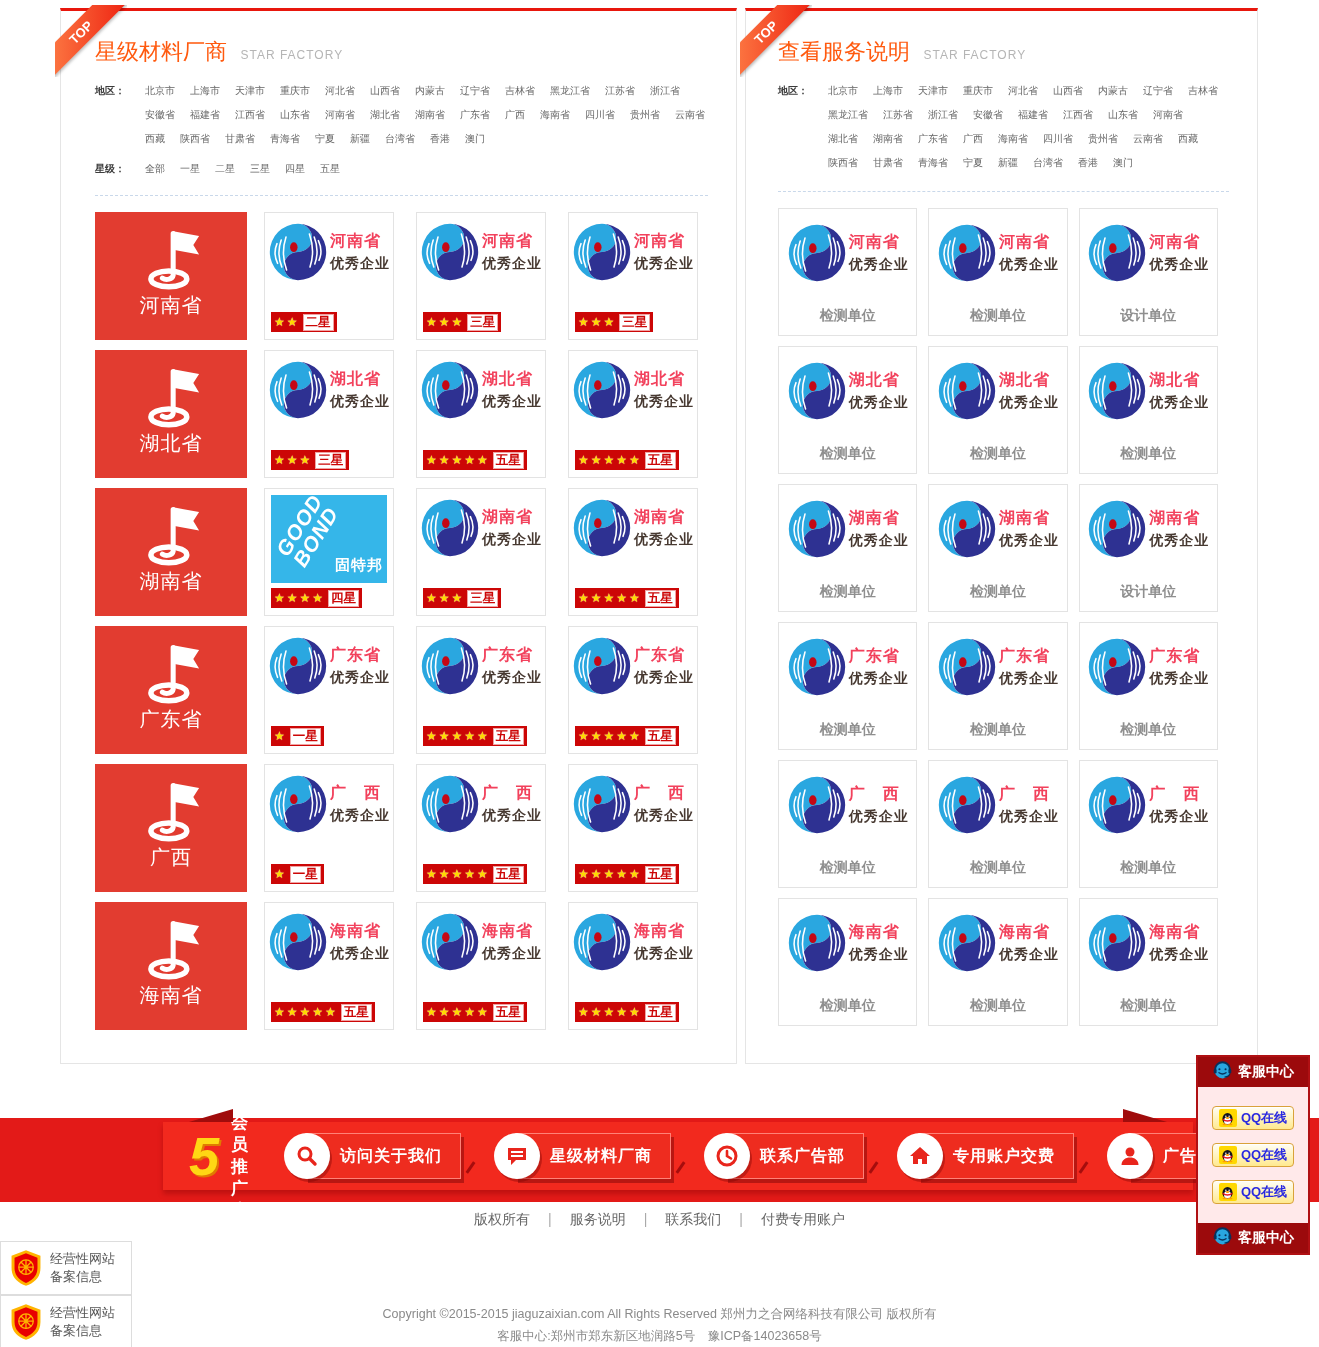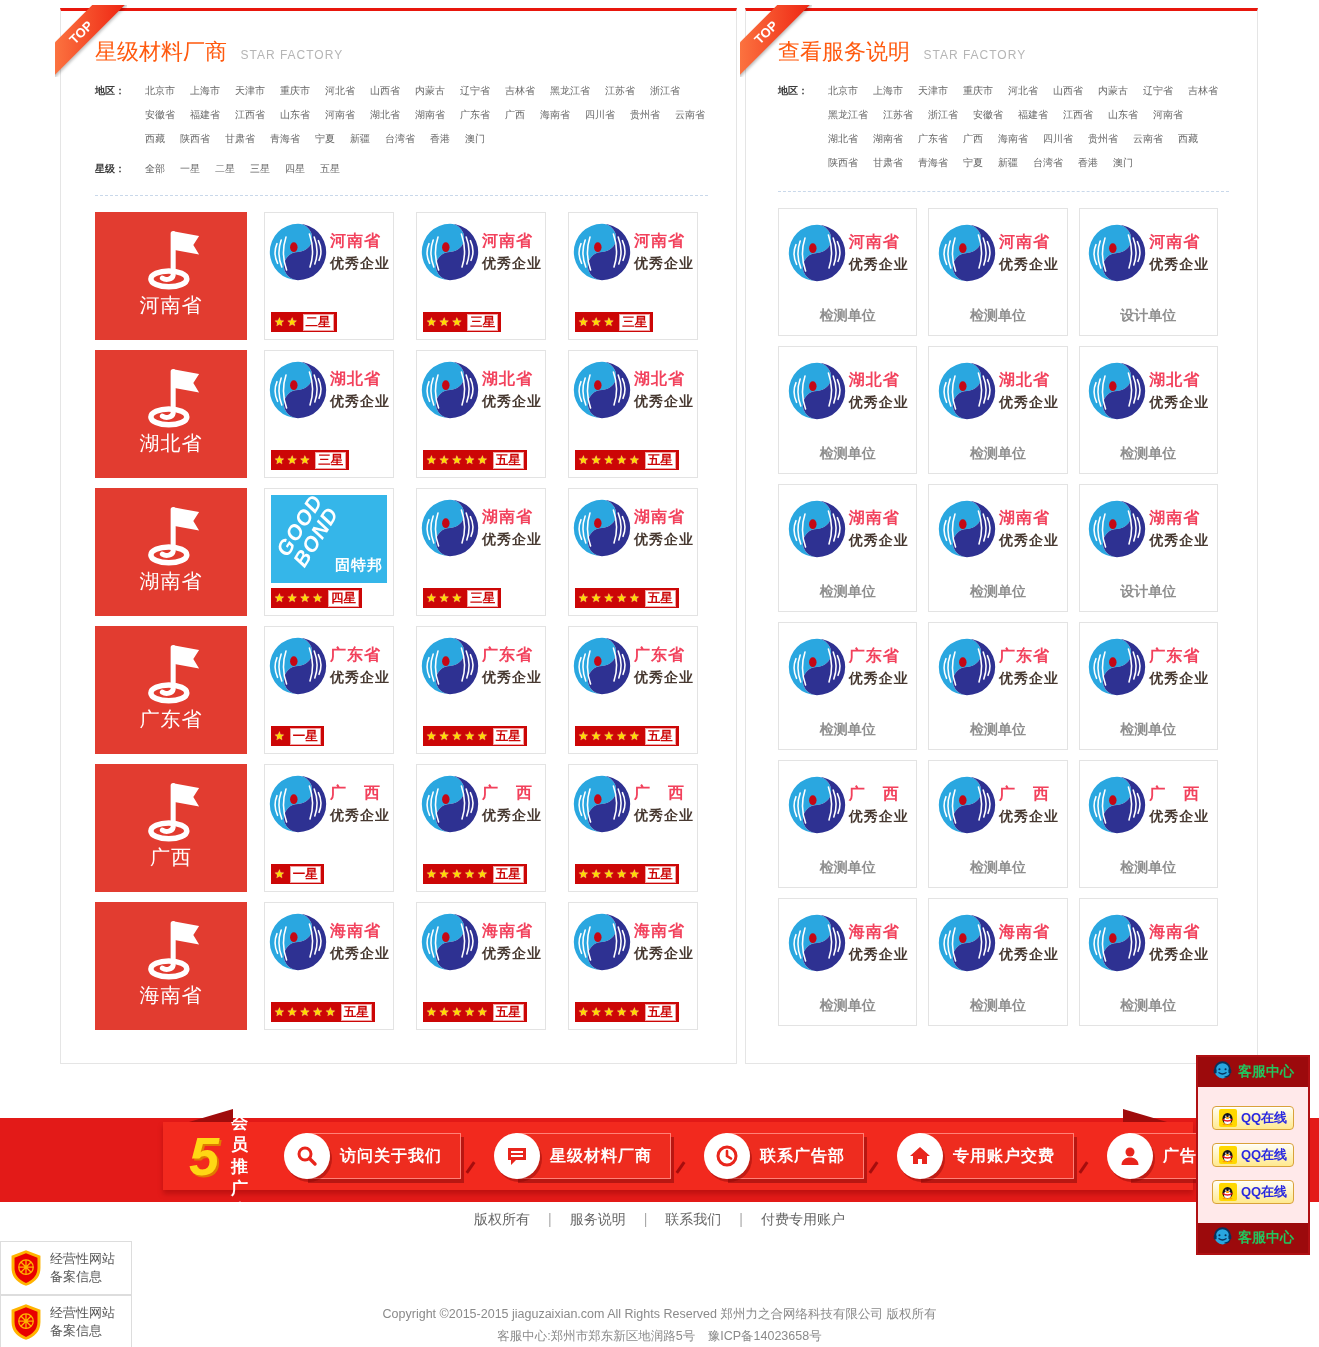--- a/index.html
+++ b/index.html
@@ -80,21 +80,21 @@
     display:flex;align-items:center;justify-content:center;margin-left:-22px;margin-right:10px;
     box-shadow:2px 3px 0 rgba(125,5,5,.4);}
   .pbtn-circle svg{width:24px;height:24px;}
   .pbtn-label{color:#fff;font-size:16px;font-weight:bold;letter-spacing:1px;white-space:nowrap;}
   .pbtn::after{content:"";position:absolute;right:-12px;bottom:4px;width:3px;height:13px;
     background:#a60d0d;transform:rotate(35deg);}
 
   
   #qq-widget{position:absolute;left:1196px;top:1055px;width:114px;height:200px;z-index:9;
     background:#ffe9ea;border:2px solid #b01013;box-sizing:border-box;display:flex;flex-direction:column;}
-  .qq-bar{height:30px;background:#9c0a0c;color:#22c55e;display:flex;align-items:center;justify-content:center;
+  .qq-bar{height:30px;background:#9c0a0c;color:#ffffff;display:flex;align-items:center;justify-content:center;
     column-gap:5px;font-weight:bold;font-size:14px;flex:0 0 30px;}
   .qq-body{flex:1;display:flex;flex-direction:column;align-items:center;justify-content:center;row-gap:13px;}
   .qqbtn{display:inline-flex;align-items:center;column-gap:4px;padding:2px 6px;cursor:pointer;
     border:1px solid #d9a23a;border-radius:4px;background:linear-gradient(#fffef6,#ffe98f);
     box-shadow:0 1px 0 #fff inset;text-decoration:none;}
   .qqbtn .ptile{width:18px;height:18px;background:#ffd800;border-radius:2px;display:flex;align-items:center;justify-content:center;}
   .qqbtn b{color:#2a2ae0;font-size:13px;}
 
   
   #footnav{position:absolute;top:1211px;left:0;width:1319px;text-align:center;font-size:14px;color:#666;}

